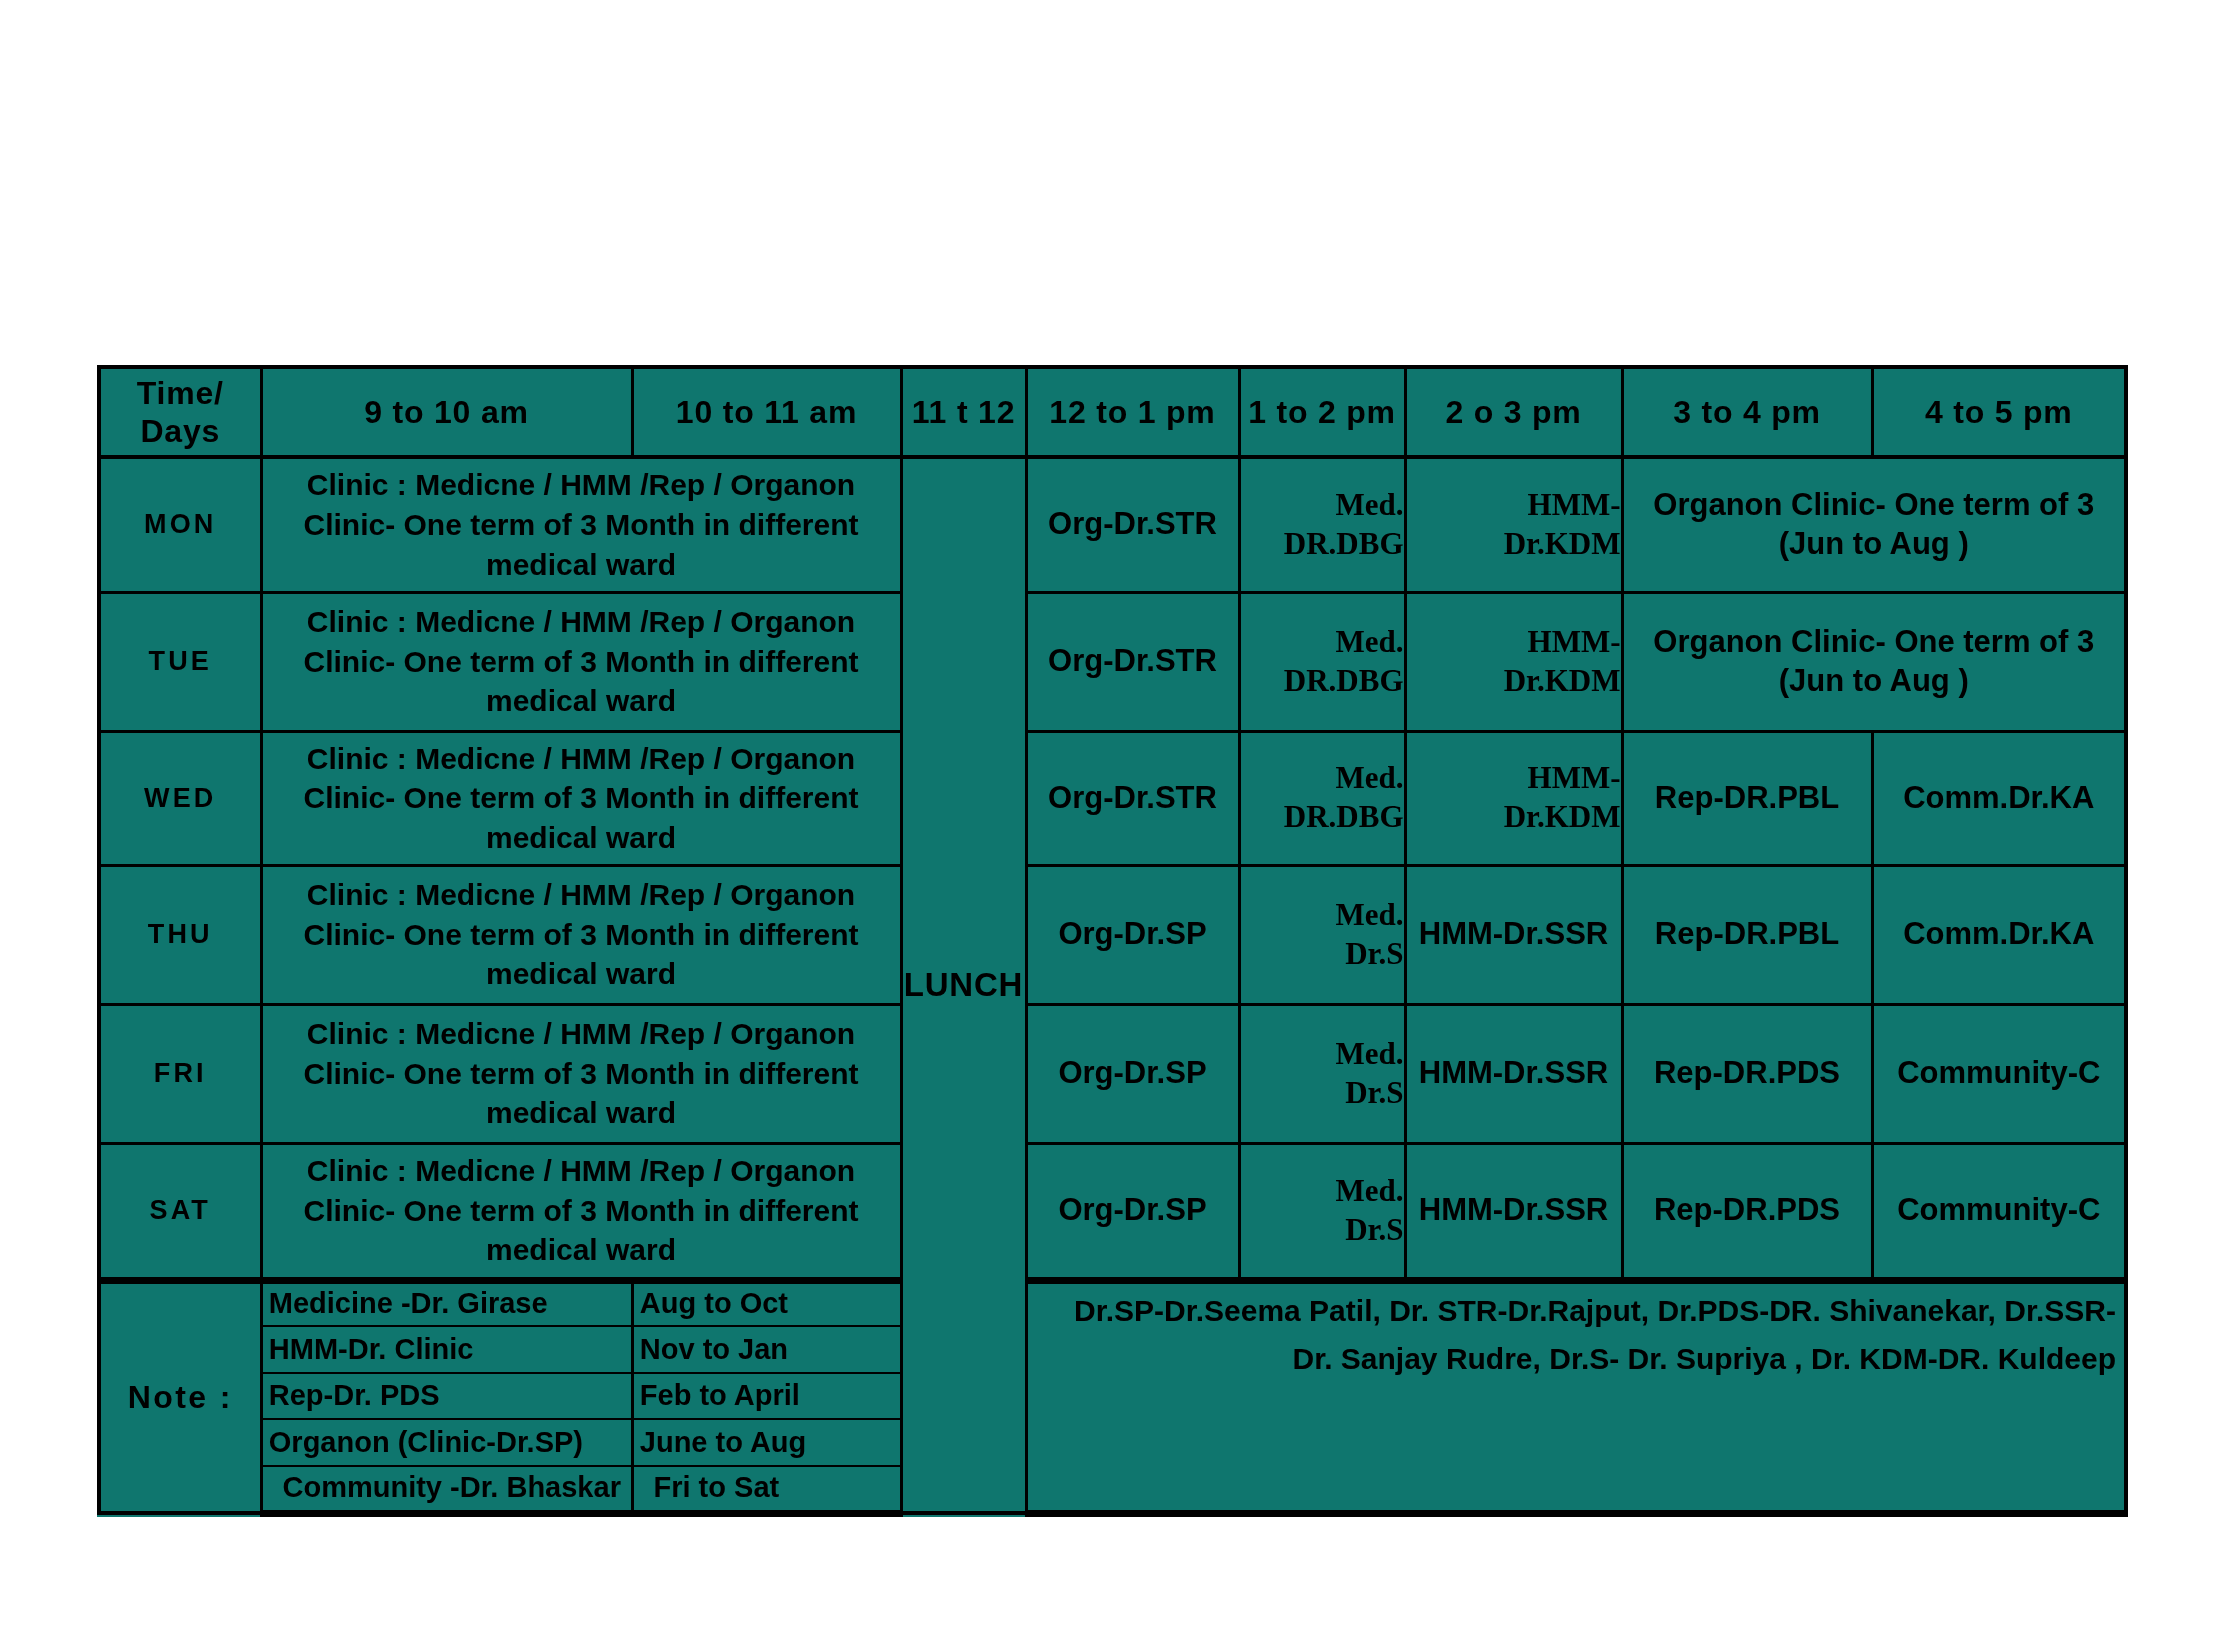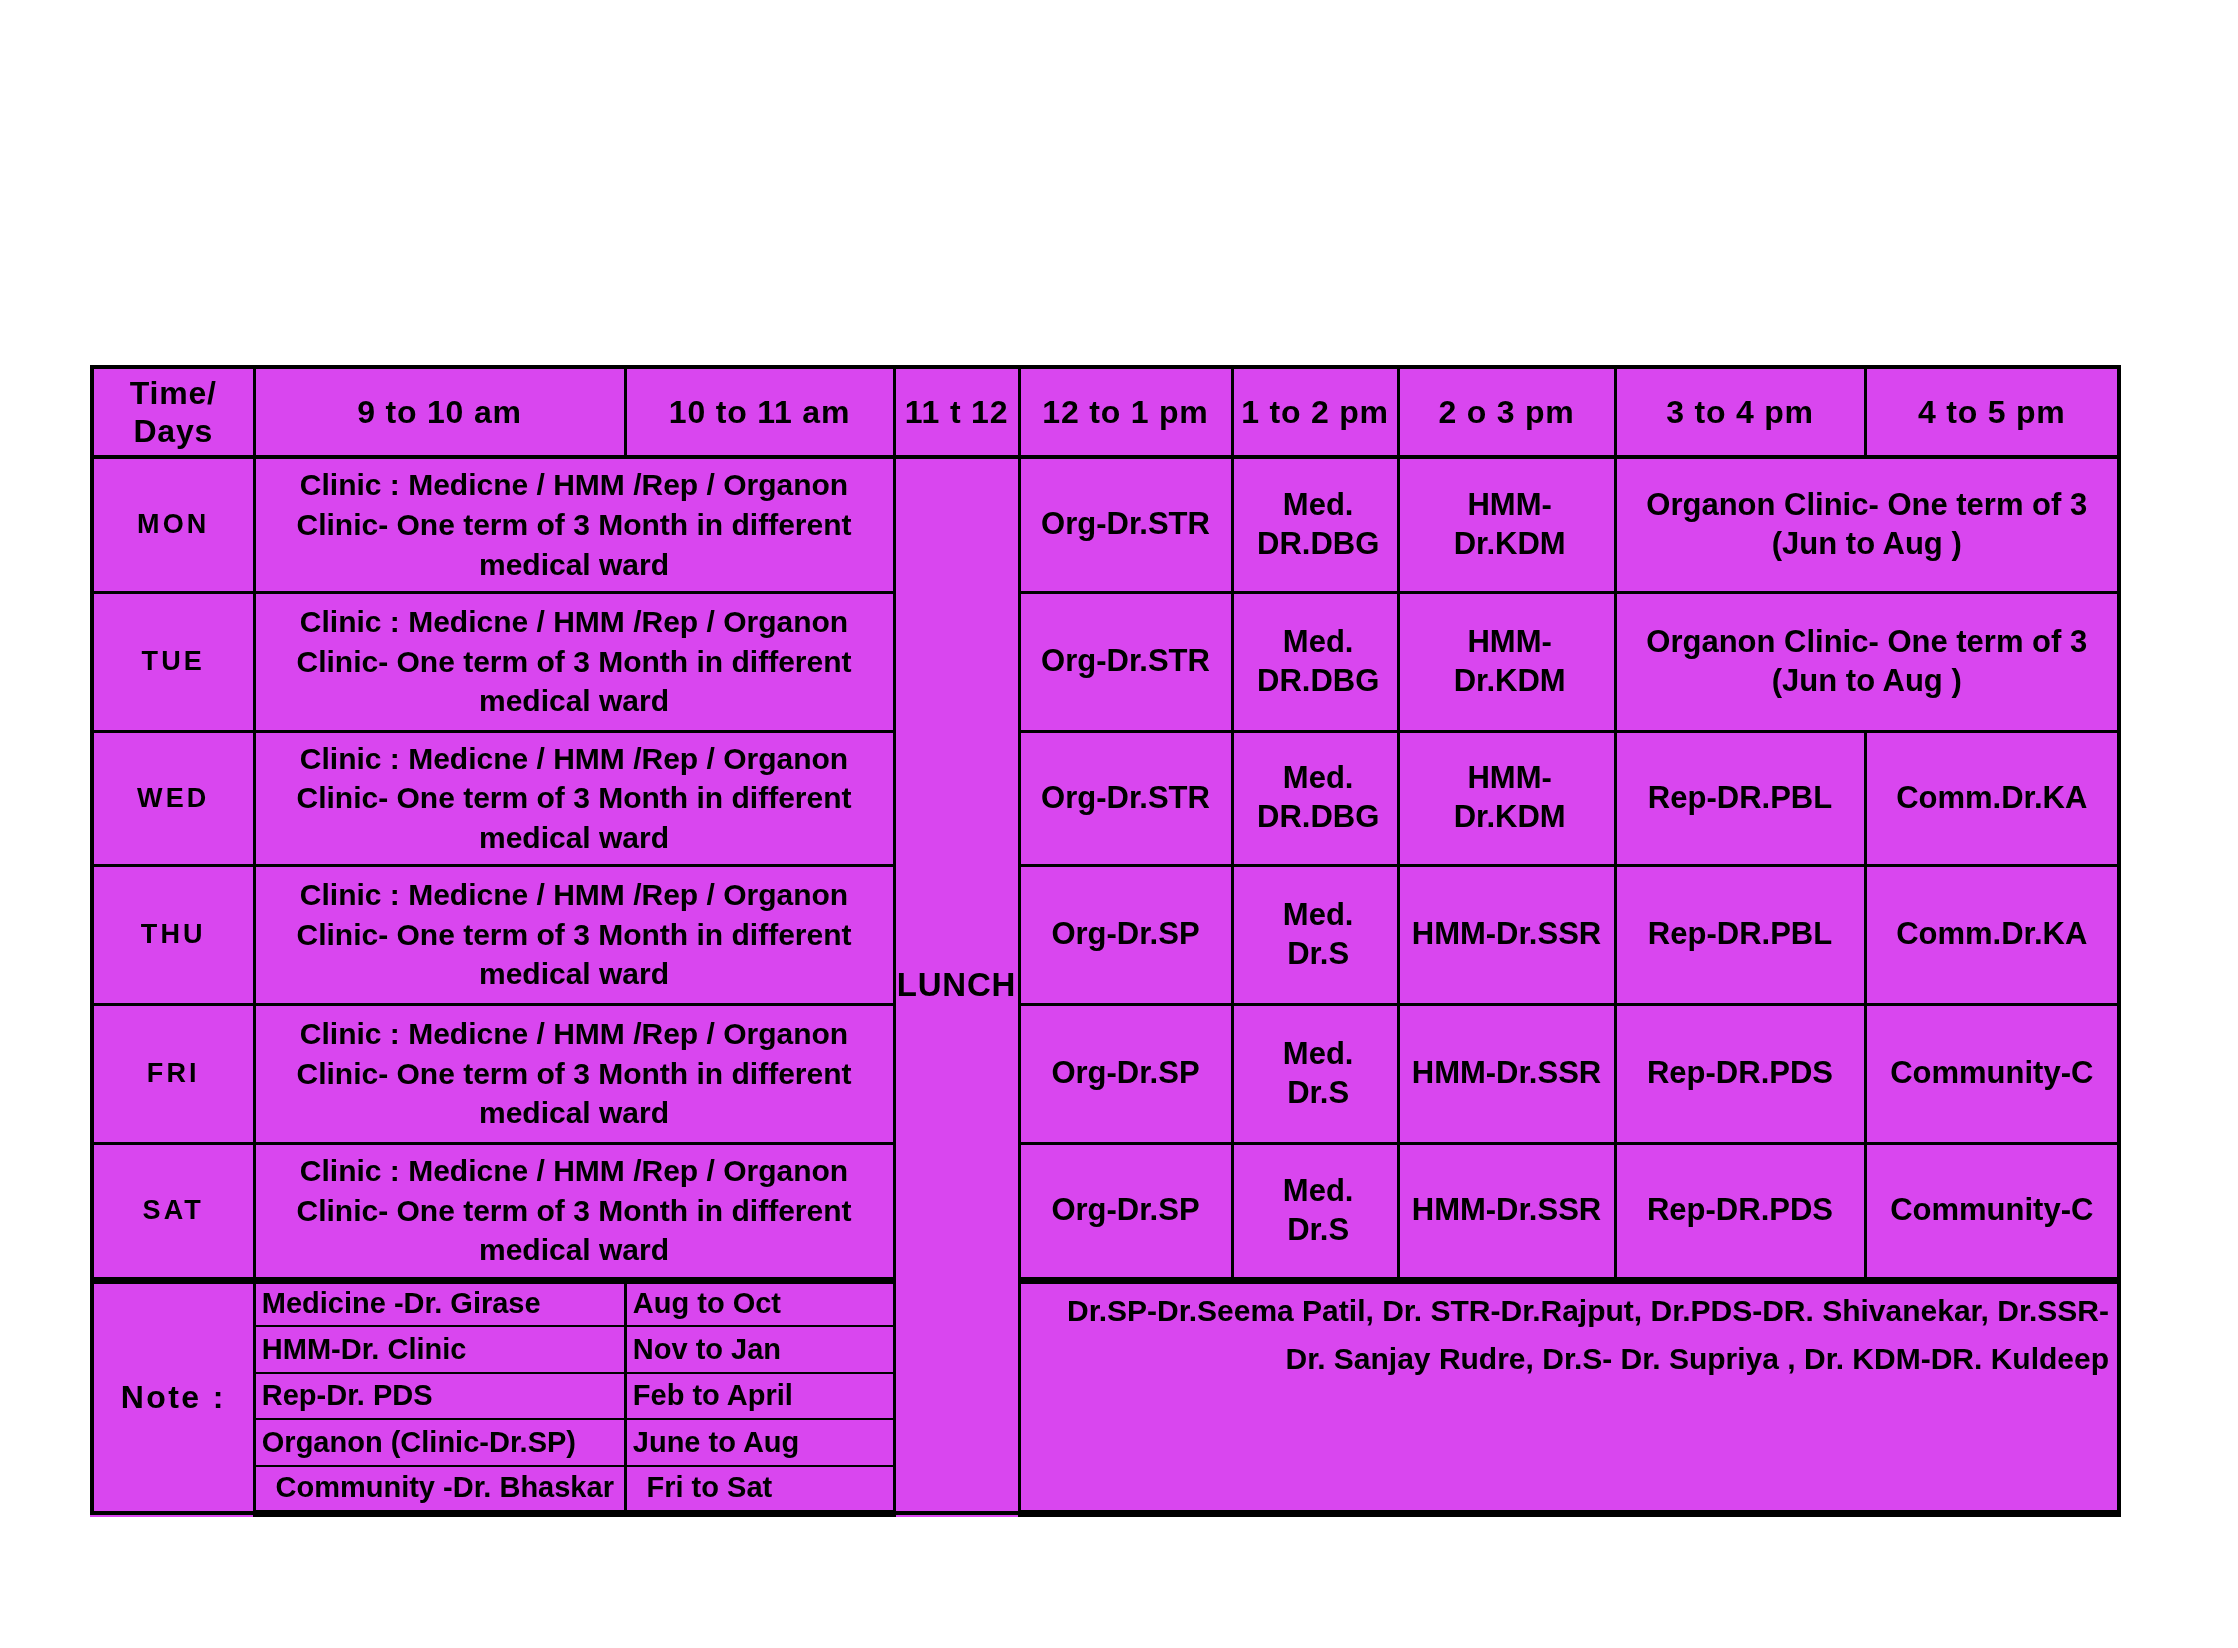--- a/index.html
+++ b/index.html
@@ -19,37 +19,37 @@
   .h2 > span { font-size:52px; line-height:1.15; transform:scale(0.93,1.12); }
   .h3 { margin-top:17.4px; }
   .h3 > span {
     font-size:73px; line-height:1.18; white-space:pre;
     transform:scale(0.95,1.22);
     border-bottom:5.5px solid #000; padding:0 11px 4.8px 11px;
   }
 
   
   table.timetable {
-    position:absolute; left:90px; top:365px;
+    position:absolute; left:97px; top:365px;
     width:2027px; height:1144px;
     border-collapse:collapse; table-layout:fixed;
-    background:#d946ef; border:4.8px solid #000;
+    background:#0f766e; border:4.8px solid #000;
   }
   td {
     border:3.2px solid #000;
     text-align:center; vertical-align:middle;
     font-weight:700; padding:0; overflow:hidden;
     white-space:pre-line;
   }
   thead td { font-size:32px; line-height:1.2; letter-spacing:0.8px; border-bottom:4px solid #000; }
   td.day  { font-size:27px; letter-spacing:3.2px; }
   td.clinic { font-size:30px; line-height:1.32; }
   td.lunch  { font-size:33px; letter-spacing:0.8px; }
   td.slot   { font-size:31px; line-height:1.25; }
-  td.slot.left { text-align:center; padding-left:6.3px; }
+  td.slot.left { text-align:right; padding-left:6.3px;font-family:Liberation Serif, serif; }
   tr.sat-row td { border-bottom:7.1px solid #000; }
   td.note-label { font-size:32px; letter-spacing:2.4px; }
   td.note-subj, td.note-term {
     font-size:29px; text-align:left; padding-left:6.3px;
     border-top-width:2.4px; border-bottom-width:2.4px; line-height:1.1;
   }
   td.note-text {
     font-size:30px; line-height:1.62; text-align:right; vertical-align:top;
     padding:3.2px 8px; border-bottom:7.1px solid #000;
   }

